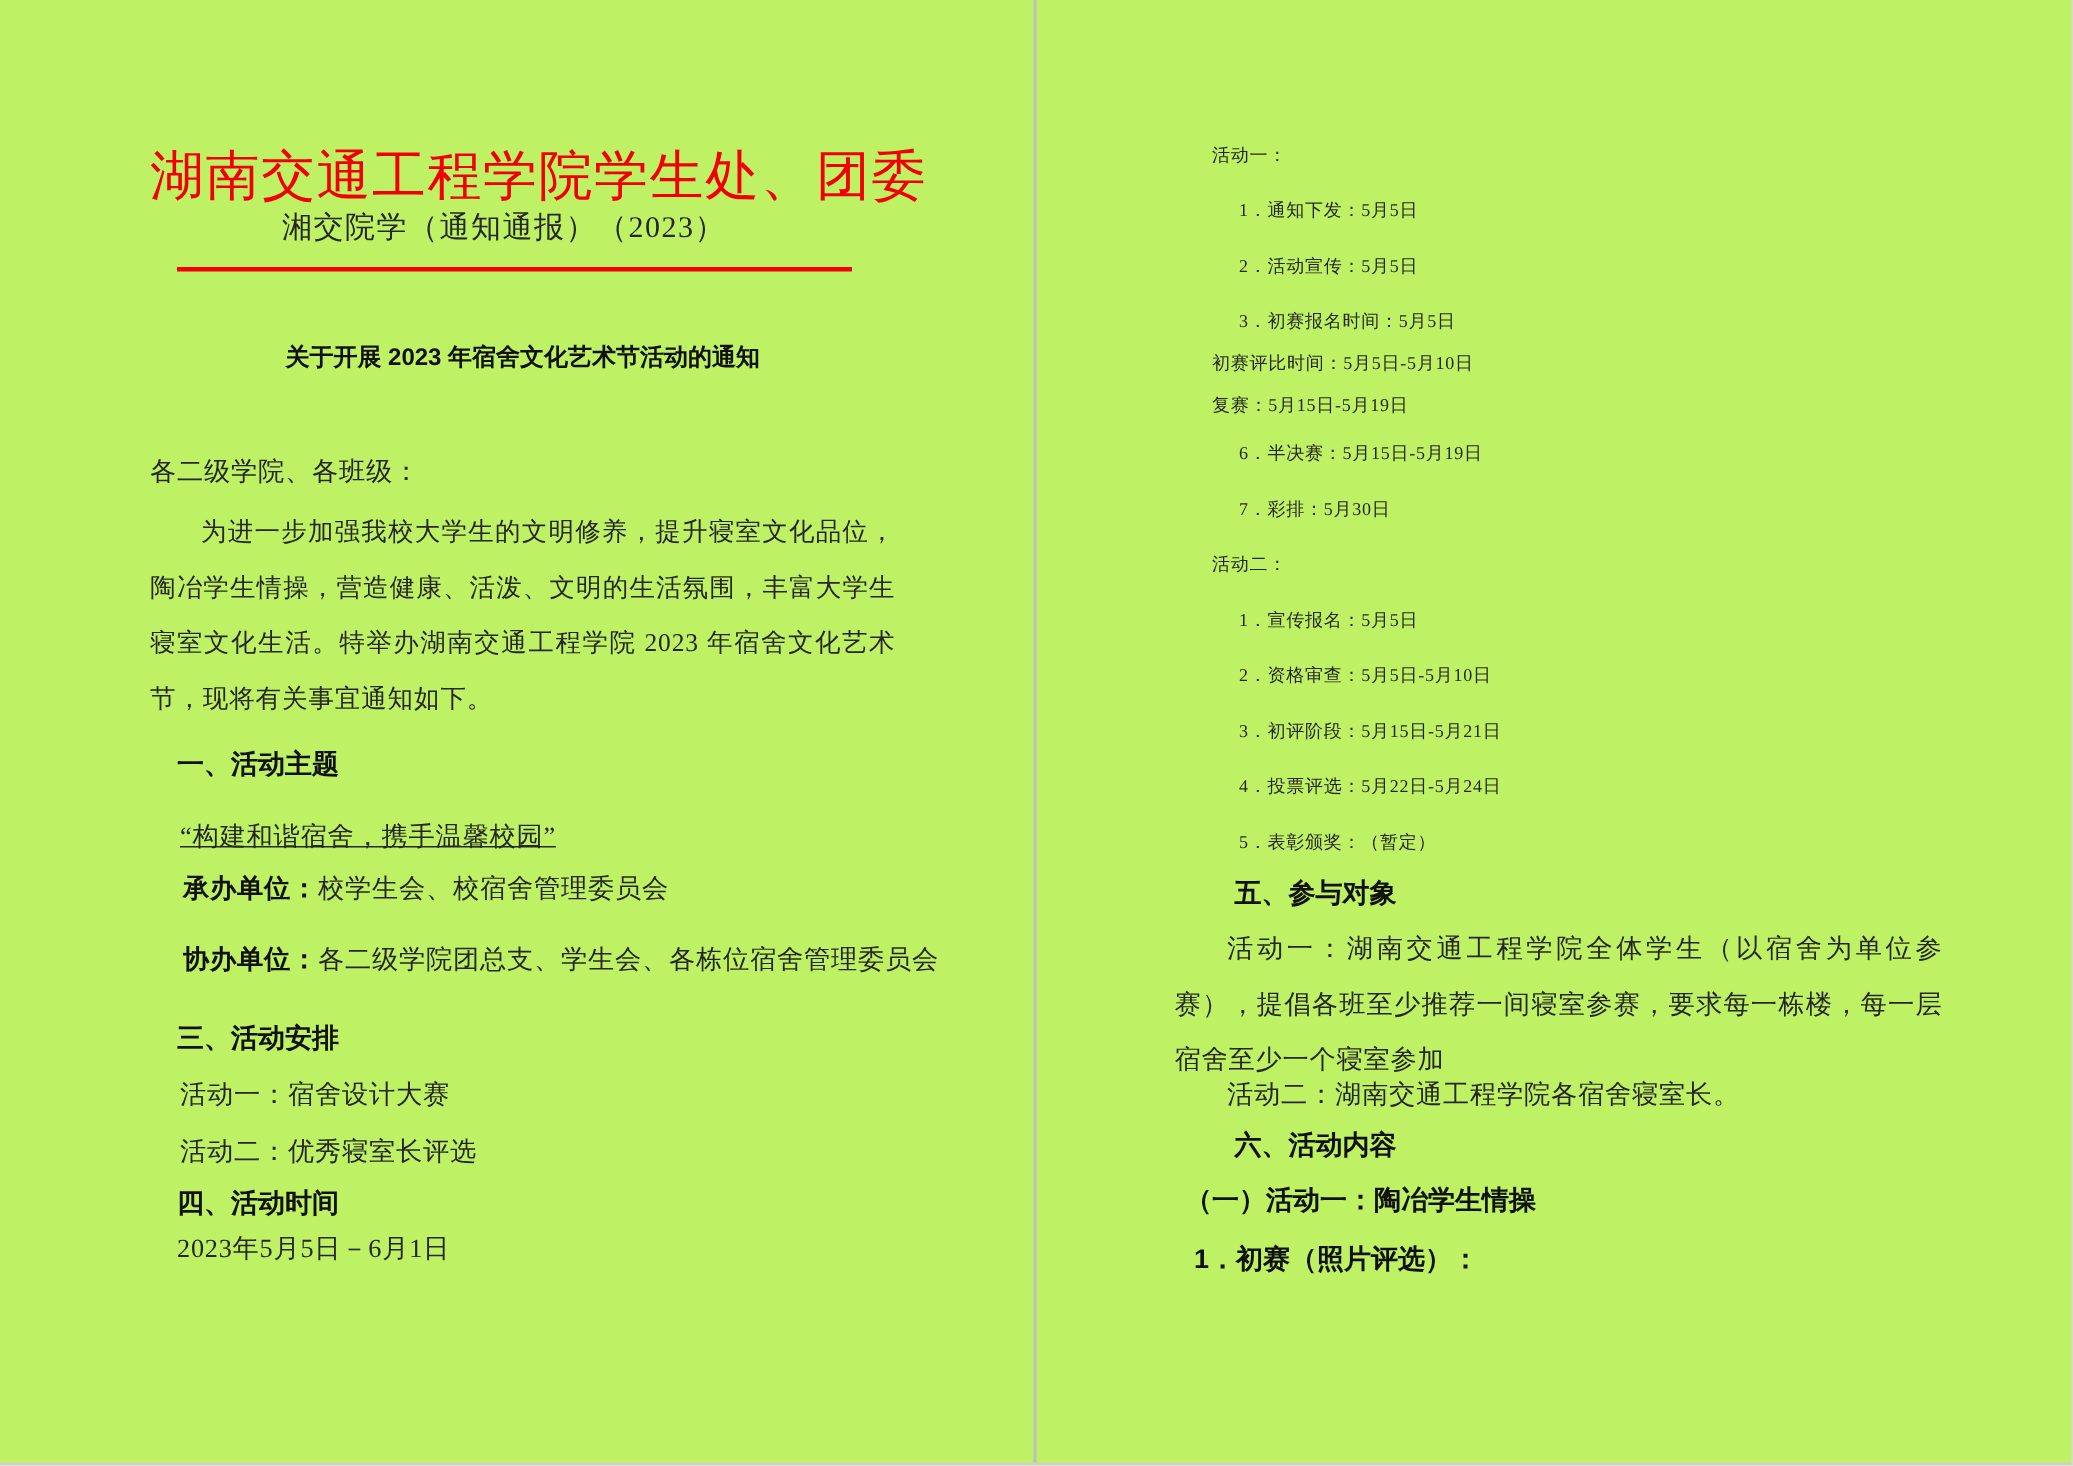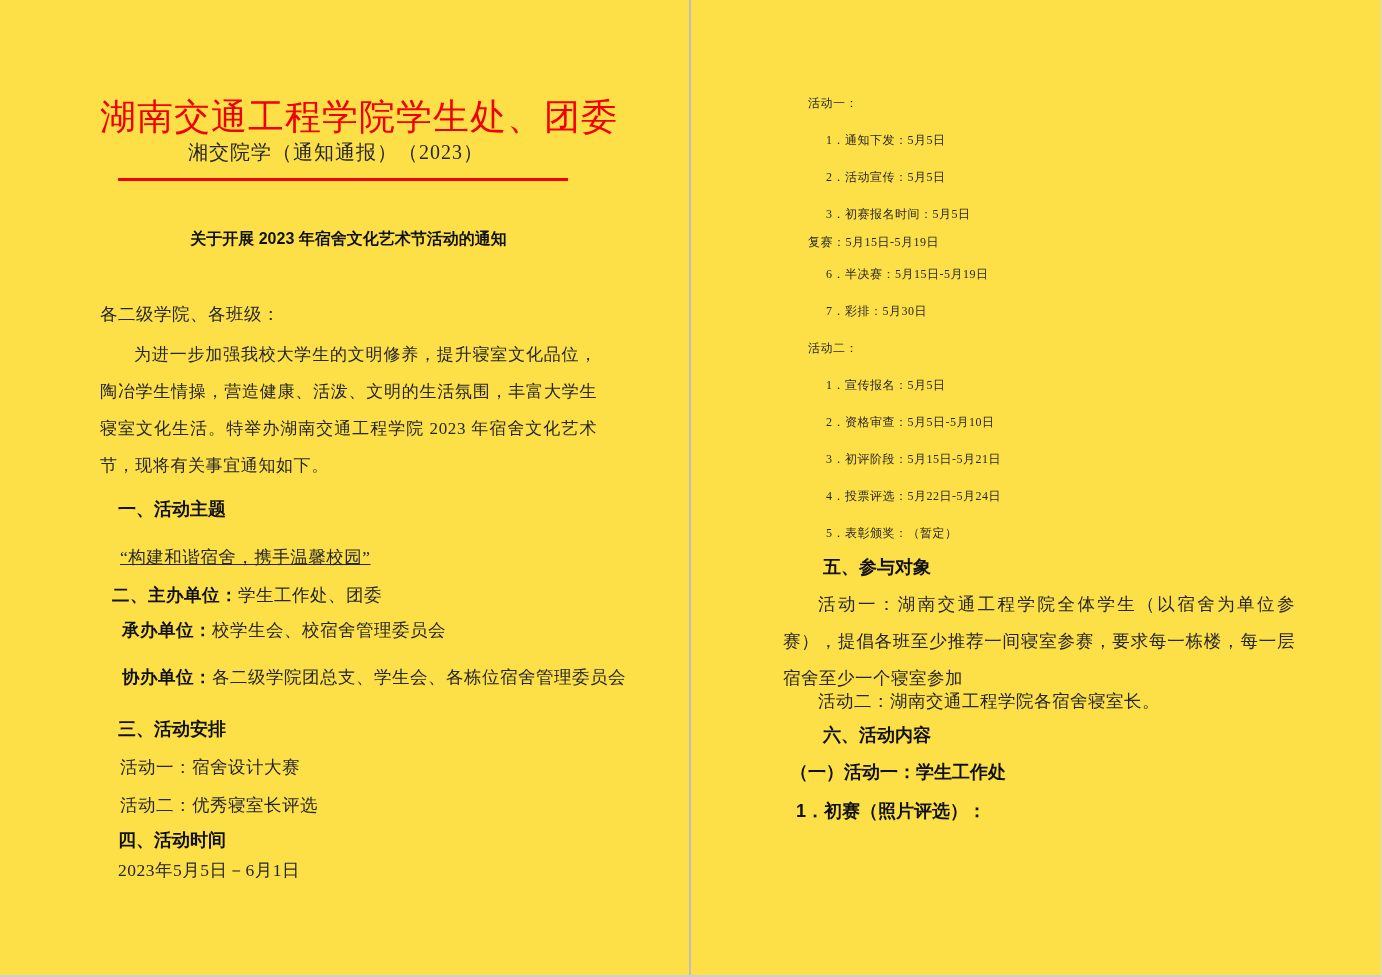--- a/index.html
+++ b/index.html
@@ -1,20 +1,20 @@
 <!DOCTYPE html>
 <html><head>
 <meta charset="utf-8">
 <style>
   html, body { margin: 0; padding: 0; background: #ffffff; }
   .canvas {
     position: relative;
     width: 1382px;
     height: 977px;
-    background: #fde047;
+    background: #bef264;
     overflow: hidden;
     font-family: "Liberation Serif", serif;
     color: #262626;
     border-bottom: 2px solid #cfcfcf;
     border-right: 1px solid #d9d9d9;
     box-sizing: border-box;
   }
   .page-divider {
     position: absolute;
     left: 689px; top: 0;
@@ -81,21 +81,21 @@
   }
   .sec-h { font-size: 18px; line-height: 24px; white-space: nowrap; }
   .lp-ind18 { margin-left: 18px; }
   .lp-ind12 { margin-left: 12px; }
   .lp-ind20 { margin-left: 20px; }
   .lp-ind22 { margin-left: 22px; }
   .mt10 { margin-top: 24px; text-decoration: underline; }
   .mt14 { margin-top: 14px; }
   .mt11 { margin-top: 11px; }
   .mt23 { margin-top: 23px; }
-  .mt29 { margin-top: 29px; font-family: Liberation Mono, monospace; }
+  .mt29 { margin-top: 29px; }
   .mt13 { margin-top: 13px; }
   .mt6  { margin-top: 6px; }
   .label-b {
     font-family: "Liberation Sans", sans-serif;
     font-weight: bold;
     color: #111111;
   }
   
   .page-right {
     position: absolute;
@@ -149,23 +149,20 @@
     <div class="doc-title">关于开展 2023 年宿舍文化艺术节活动的通知</div>
 
     <div class="body-line salutation">各二级学院、各班级：</div>
 
     <div class="intro">为进一步加强我校大学生的文明修养，提升寝室文化品位，陶冶学生情操，营造健康、活泼、文明的生活氛围，丰富大学生寝室文化生活。特举办湖南交通工程学院 2023 年宿舍文化艺术节，现将有关事宜通知如下。</div>
 
     <div class="sec-h h lp-ind18 mt13">一、活动主题</div>
 
     <div class="body-line lp-ind20 mt10">“构建和谐宿舍，携手温馨校园”</div>
 
-    <div class="body-line lp-ind12 mt14">
-      <span class="label-b">二、主办单位：</span><span>学生工作处、团委</span>
-    </div>
 
     <div class="body-line lp-ind22 mt11">
       <span class="label-b">承办单位：</span><span>校学生会、校宿舍管理委员会</span>
     </div>
 
     <div class="body-line lp-ind22 mt23">
       <span class="label-b">协办单位：</span><span>各二级学院团总支、学生会、各栋位宿舍管理委员会</span>
     </div>
 
     <div class="sec-h h lp-ind18 mt29">三、活动安排</div>
@@ -182,39 +179,40 @@
 
   <div class="page-divider"></div>
 
   <div class="page-right">
 
     <div class="rp-line act-label">活动一：</div>
 
     <div class="rp-line item">1．通知下发：5月5日</div>
     <div class="rp-line item">2．活动宣传：5月5日</div>
     <div class="rp-line item">3．初赛报名时间：5月5日</div>
+    <div class="rp-line item tight">初赛评比时间：5月5日-5月10日</div>
     <div class="rp-line item tight">复赛：5月15日-5月19日</div>
     <div class="rp-line item after-tight">6．半决赛：5月15日-5月19日</div>
     <div class="rp-line item">7．彩排：5月30日</div>
 
     <div class="rp-line act-label mt13">活动二：</div>
 
     <div class="rp-line item">1．宣传报名：5月5日</div>
     <div class="rp-line item">2．资格审查：5月5日-5月10日</div>
     <div class="rp-line item">3．初评阶段：5月15日-5月21日</div>
     <div class="rp-line item">4．投票评选：5月22日-5月24日</div>
     <div class="rp-line item">5．表彰颁奖：（暂定）</div>
 
     <div class="rp-sec-h h">五、参与对象</div>
 
     <div class="participants">活动一：湖南交通工程学院全体学生（以宿舍为单位参赛），提倡各班至少推荐一间寝室参赛，要求每一栋楼，每一层宿舍至少一个寝室参加</div>
 
     <div class="participants-2">活动二：湖南交通工程学院各宿舍寝室长。</div>
 
     <div class="rp-sec-h h">六、活动内容</div>
 
-    <div class="rp-sub-h h">（一）活动一：学生工作处</div>
+    <div class="rp-sub-h h">（一）活动一：陶冶学生情操</div>
 
     <div class="rp-item-h h">1．初赛（照片评选）：</div>
 
   </div>
 
 </div>
 
 </body></html>

